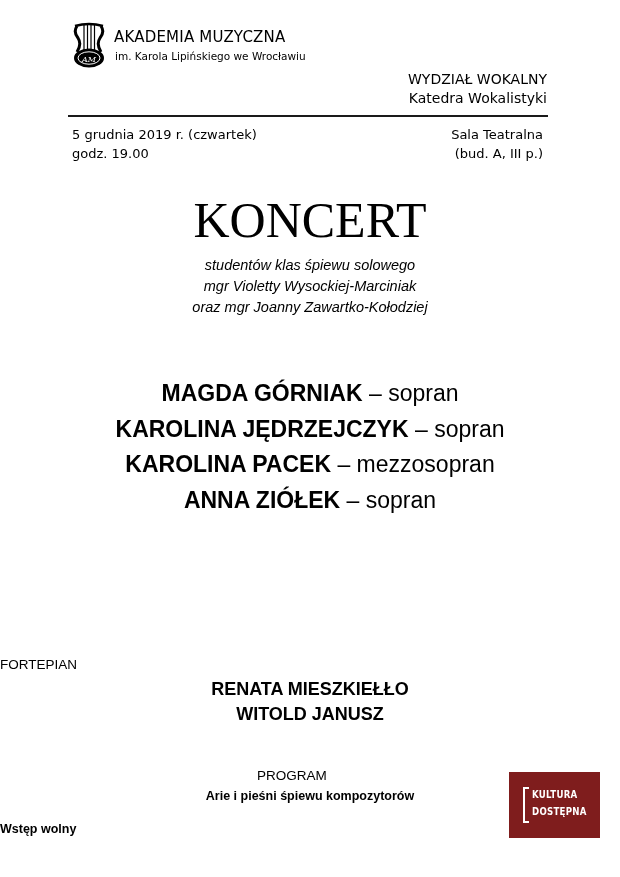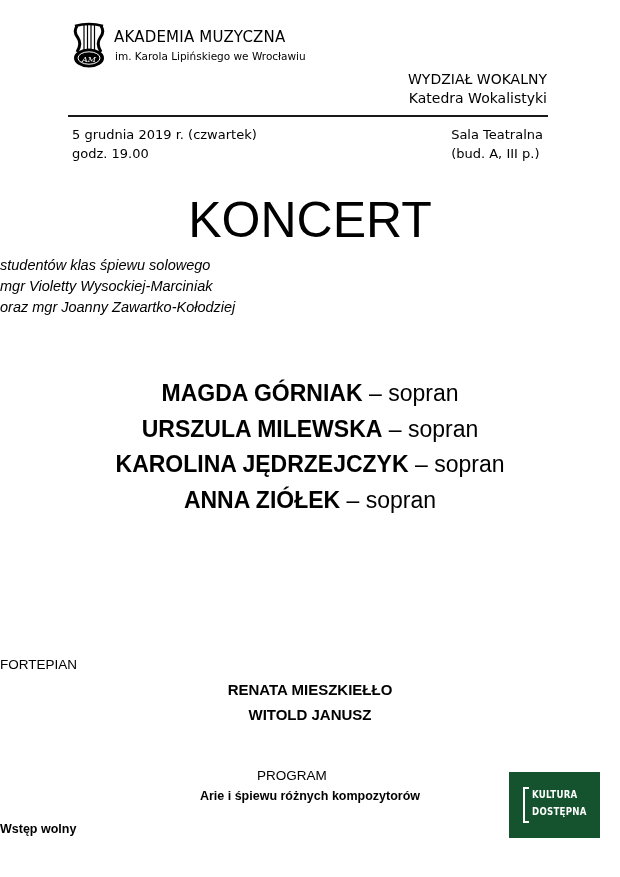--- a/index.html
+++ b/index.html
@@ -8,39 +8,39 @@
 
     .logo { left: 72px; top: 22px; width: 34px; height: 46px; }
     .academy-name { left: 114px; top: 28px; font-family: "DejaVu Sans", sans-serif; font-size: 15px; letter-spacing: 0.2px; }
     .academy-sub { left: 115px; top: 50px; font-family: "DejaVu Sans", sans-serif; font-size: 10.5px; }
 
     .dept { right: 73px; top: 70px; text-align: right; font-family: "DejaVu Sans", sans-serif; font-size: 14px; line-height: 19px; }
 
     .rule { left: 68px; top: 115px; width: 480px; height: 1.5px; background: #1a1a1a; }
 
     .date-block { left: 72px; top: 125px; font-family: "DejaVu Sans", sans-serif; font-size: 13px; line-height: 19px; }
-    .venue-block { right: 77px; top: 125px; text-align: left; font-family: "DejaVu Sans", sans-serif; font-size: 13px; line-height: 19px; }
+    .venue-block { right: 77px; top: 125px; text-align: right; font-family: "DejaVu Sans", sans-serif; font-size: 13px; line-height: 19px; }
 
-    .title { left: 0; width: 620px; top: 190px; text-align: center; font-family: Liberation Sans, sans-serif; font-size: 50px; line-height: 60px; }
+    .title { left: 0; width: 620px; top: 190px; text-align: center; font-family: Liberation Serif, serif; font-size: 50px; line-height: 60px; }
 
-    .subtitle { left: 0; width: 620px; top: 255px; font-family: "Liberation Sans", sans-serif; font-style: italic; font-size: 14.5px; line-height: 21px; }
+    .subtitle { left: 0; width: 620px; top: 255px; text-align: center; font-family: "Liberation Sans", sans-serif; font-style: italic; font-size: 14.5px; line-height: 21px; }
 
     .performers { left: 0; width: 620px; top: 376px; text-align: center; font-family: "Liberation Sans", sans-serif; }
     .performer { font-size: 23px; line-height: 35.5px; white-space: nowrap; }
     .performer .pname { font-weight: bold; }
     .performer .voice { font-weight: normal; }
 
     .piano-label { left: 0; width: 492px; top: 656px; text-align: left; font-family: "Liberation Sans", sans-serif; font-size: 13.5px; line-height: 18px; }
-    .pianists { left: 0; width: 620px; top: 677px; text-align: center; font-family: "Liberation Sans", sans-serif; font-weight: bold; font-size: 15px; line-height: 25px; }
+    .pianists { left: 0; width: 620px; top: 677px; text-align: center; font-family: "Liberation Sans", sans-serif; font-weight: bold; font-size: 18px; line-height: 25px; }
 
     .program-label { left: 0; width: 584px; top: 767px; text-align: center; font-family: "Liberation Sans", sans-serif; font-size: 13.5px; line-height: 18px; }
     .program-text { left: 0; width: 620px; top: 787px; text-align: center; font-family: "Liberation Sans", sans-serif; font-weight: bold; font-size: 12.5px; line-height: 18px; }
     .entry { left: 0; width: 620px; top: 820px; text-align: left; font-family: "Liberation Sans", sans-serif; font-weight: bold; font-size: 12.5px; line-height: 18px; }
 
-    .kultura { left: 509px; top: 772px; width: 91px; height: 66px; background: #14532d; }
+    .kultura { left: 509px; top: 772px; width: 91px; height: 66px; background: #7f1d1d; }
     .kultura .bracket { position: absolute; left: 14px; top: 15px; width: 6px; height: 36px; border: 2px solid #fff; border-right: none; box-sizing: border-box; }
     .kultura .kline { position: absolute; left: 23px; font-family: "DejaVu Sans", sans-serif; font-weight: bold; color: #fff; font-size: 10.5px; letter-spacing: 0.3px; transform: scaleX(0.82); transform-origin: left; white-space: nowrap; }
     .kultura .k1 { top: 16px; }
     .kultura .k2 { top: 33px; }
   </style>
 </head>
 <body>
 
 <div class="abs logo">
   <svg width="34" height="46" viewBox="0 0 34 46">
@@ -82,32 +82,32 @@
 <div class="abs title">KONCERT</div>
 
 <div class="abs subtitle">
   <div>studentów klas śpiewu solowego</div>
   <div>mgr Violetty Wysockiej-Marciniak</div>
   <div>oraz mgr Joanny Zawartko-Kołodziej</div>
 </div>
 
 <div class="abs performers">
   <div class="performer"><span class="pname">MAGDA GÓRNIAK</span><span class="voice"> – sopran</span></div>
-  <div class="performer"><span class="pname">URSZULA MILEWSKA</span><span class="voice"> – sopran</span></div>
   <div class="performer"><span class="pname">KAROLINA JĘDRZEJCZYK</span><span class="voice"> – sopran</span></div>
+  <div class="performer"><span class="pname">KAROLINA PACEK</span><span class="voice"> – mezzosopran</span></div>
   <div class="performer"><span class="pname">ANNA ZIÓŁEK</span><span class="voice"> – sopran</span></div>
 </div>
 
 <div class="abs piano-label">FORTEPIAN</div>
 <div class="abs pianists">
   <div>RENATA MIESZKIEŁŁO</div>
   <div>WITOLD JANUSZ</div>
 </div>
 
 <div class="abs program-label">PROGRAM</div>
-<div class="abs program-text">Arie i śpiewu różnych kompozytorów</div>
+<div class="abs program-text">Arie i pieśni śpiewu kompozytorów</div>
 <div class="abs entry">Wstęp wolny</div>
 
 <div class="abs kultura">
   <div class="bracket"></div>
   <div class="kline k1">KULTURA</div>
   <div class="kline k2">DOSTĘPNA</div>
 </div>
 
 </body></html>

